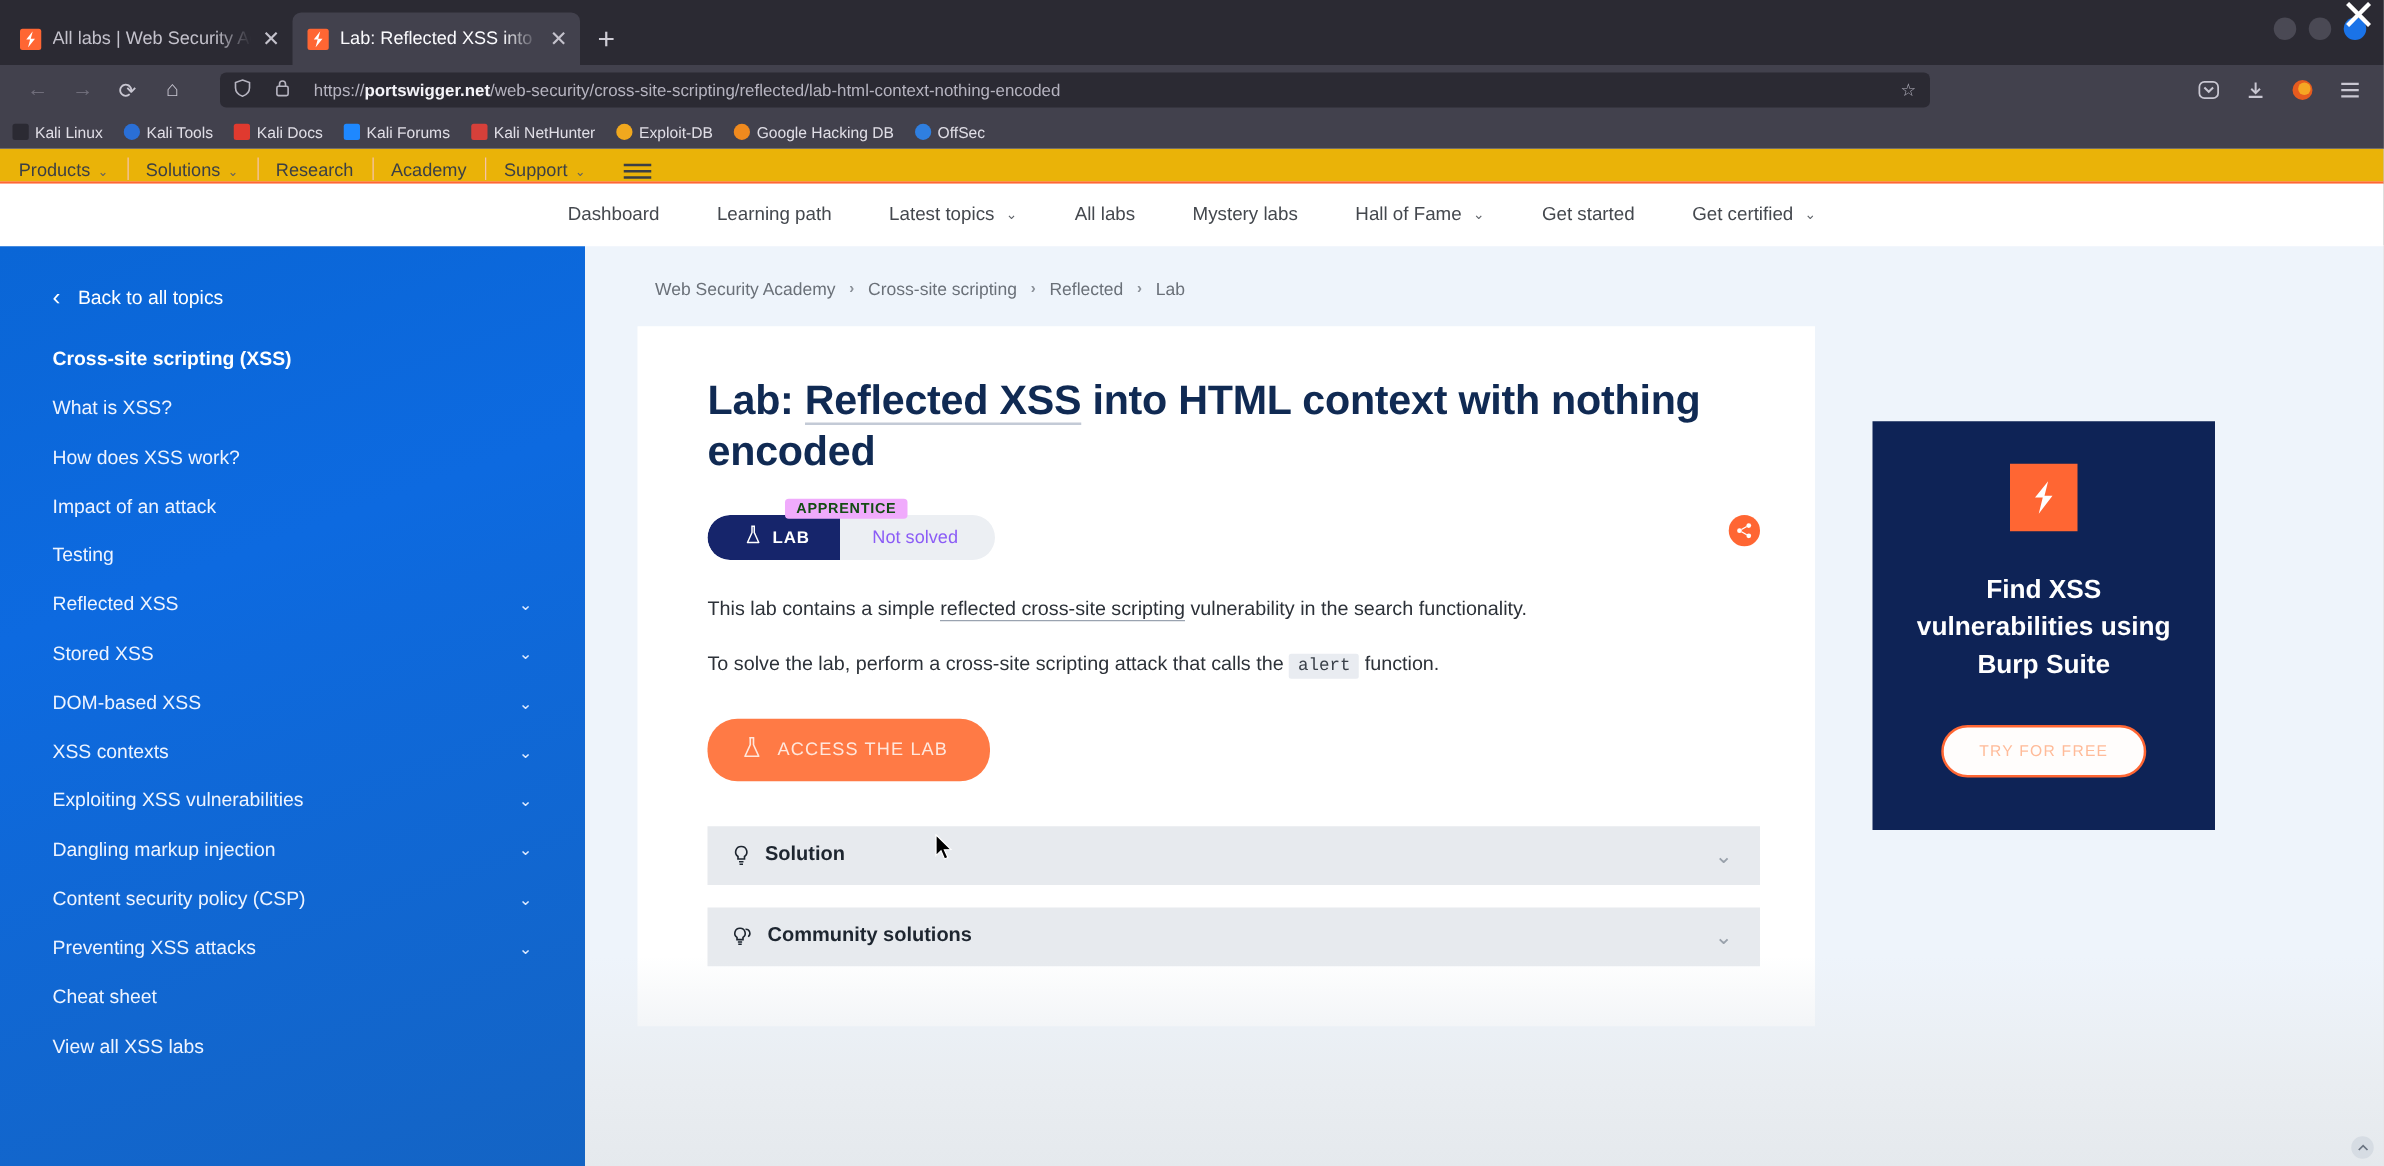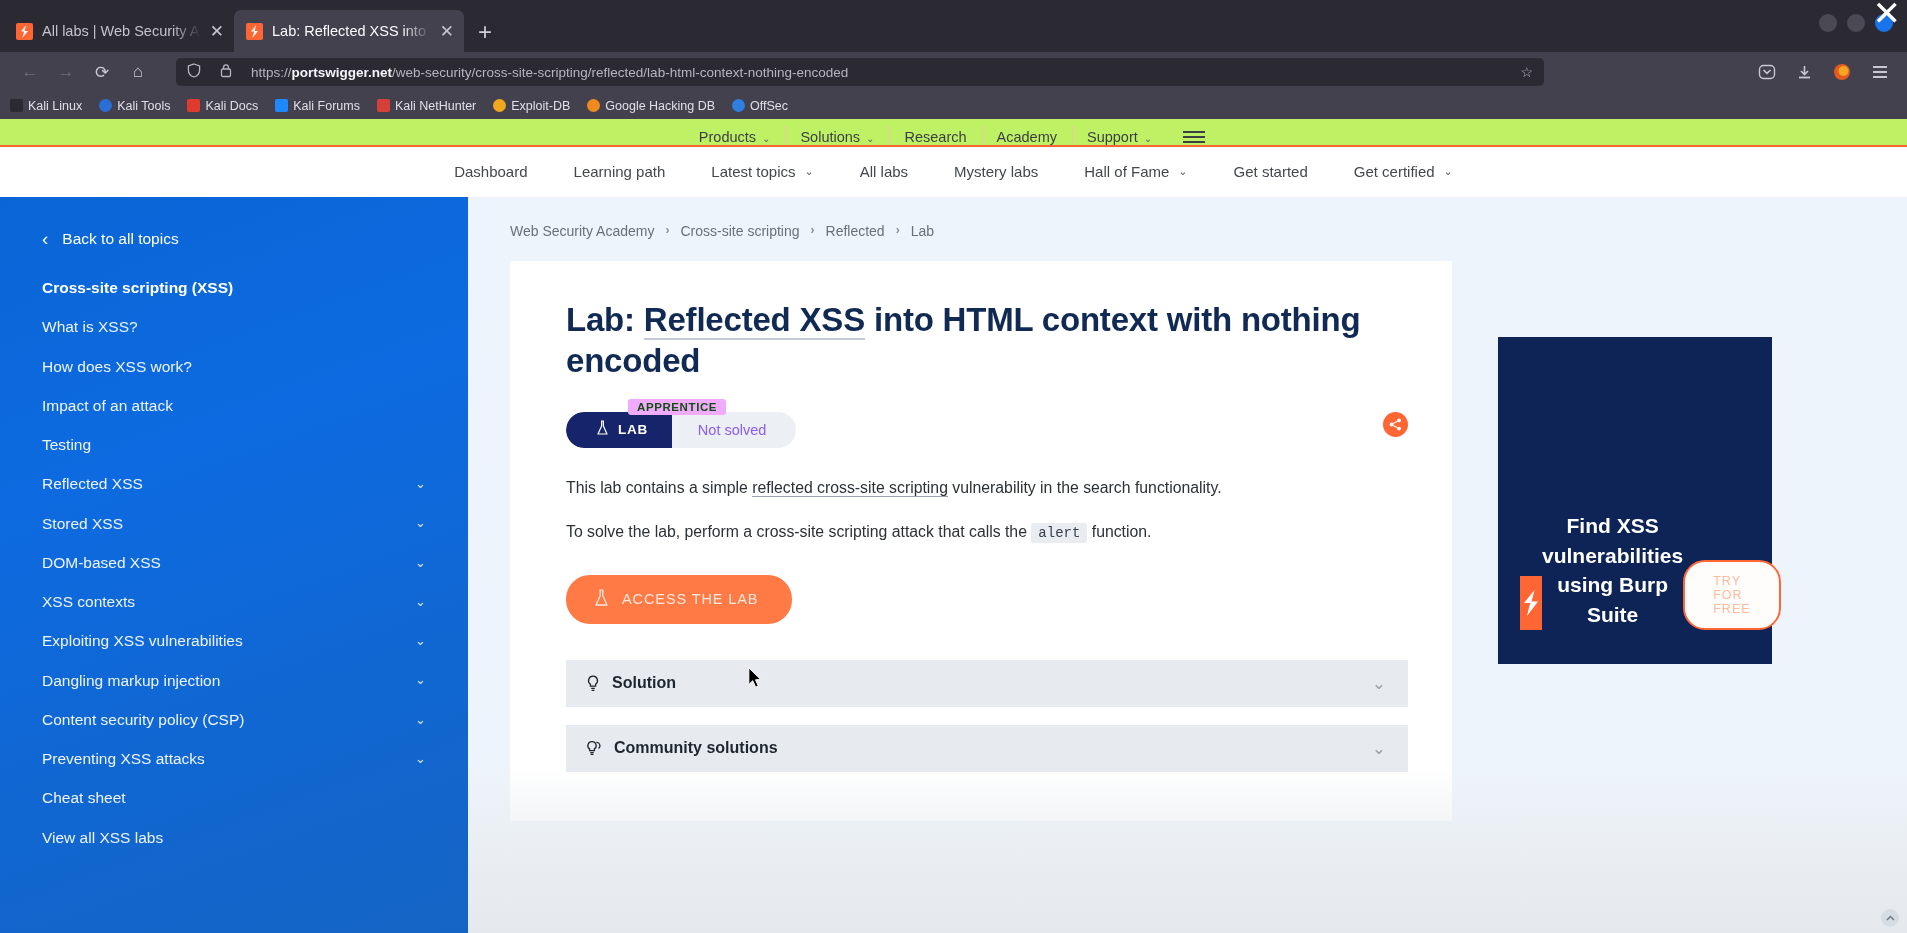--- a/index.html
+++ b/index.html
@@ -88,22 +88,22 @@
   }
 
   
   .viewport {
     position:absolute; left:0; top: 119px; width: 1907px; height: 814px;
     background:#fff; overflow: hidden;
   }
 
   
   .site-top {
-    height: 26px; background:#bef264; position: relative;
-    display:flex; align-items:flex-end; justify-content:center;
+    height: 26px; background:#eab308; position: relative;
+    display:flex; align-items:flex-end; justify-content:flex-start;
     padding-right: 18px;
   }
   .site-top-inner { display:flex; align-items:center; gap: 0; font-size: 14.5px; color:#3b3f45; }
   .site-top-inner .tnav { padding: 0 15px; position:relative; white-space: nowrap; }
   .site-top-inner .tnav + .tnav::before {
     content:""; position:absolute; left:0; top:-3px; bottom:1px; width:1px; background:#f5c3ab;
   }
   .site-top-inner .caret { font-size: 10px; margin-left: 6px; color:#5c6066; }
   .hamburger { margin-left: 16px; display:flex; flex-direction:column; gap:3px; }
   .hamburger span { display:block; width: 22px; height: 2px; background:#3b3f45; }
@@ -138,21 +138,21 @@
   }
   .side-item.current { font-weight: bold; color:#ffffff; }
   .side-item .chev-d { font-size: 13px; color:#dce9ff; }
 
   .content {
     flex: 1 1 auto; background:#eef4fb; position: relative;
     padding: 0;
   }
   .content-inner { position:relative; padding: 26px 0 0 0; }
   .breadcrumb {
-    font-size: 14px; color:#6a7078; padding-left: 42px;
+    font-size: 14px; color:#6a7078; padding-left: 56px;
     display:flex; align-items:flex-start; gap: 11px; white-space: nowrap;
   }
   .breadcrumb .sep { color:#8a9098; font-weight: 700; font-size: 12px; }
 
   .card {
     position: absolute; left: 42px; top: 64px;
     width: 942px; min-height: 560px;
     background:#fff; padding: 38px 44px 44px 56px;
   }
   h1.lab-title {
@@ -207,21 +207,21 @@
     color:#1e2630; font-size: 16px; font-weight: bold;
   }
   .acc-row + .acc-row { margin-top: 18px; }
   .acc-row .acc-ico { margin-right: 12px; display:flex; align-items:center; }
   .acc-row .acc-chev { margin-left:auto; color:#99a1ab; font-size: 17px; font-weight: 300; }
 
   .promo {
     position:absolute; left: 1030px; top: 140px;
     width: 274px; height: 327px;
     background:#0e2356; color:#fff;
-    display:flex; align-items:flex-end;
+    display:flex; flex-direction:column; align-items:center;
     padding: 34px 22px;
   }
   .promo .burp-logo {
     width: 54px; height: 54px; background:#ff6633;
     display:flex; align-items:center; justify-content:center;
   }
   .promo h3 {
     margin-top: 32px; font-size: 21px; line-height: 1.42; text-align:center; font-weight: bold;
   }
   .promo .try {

